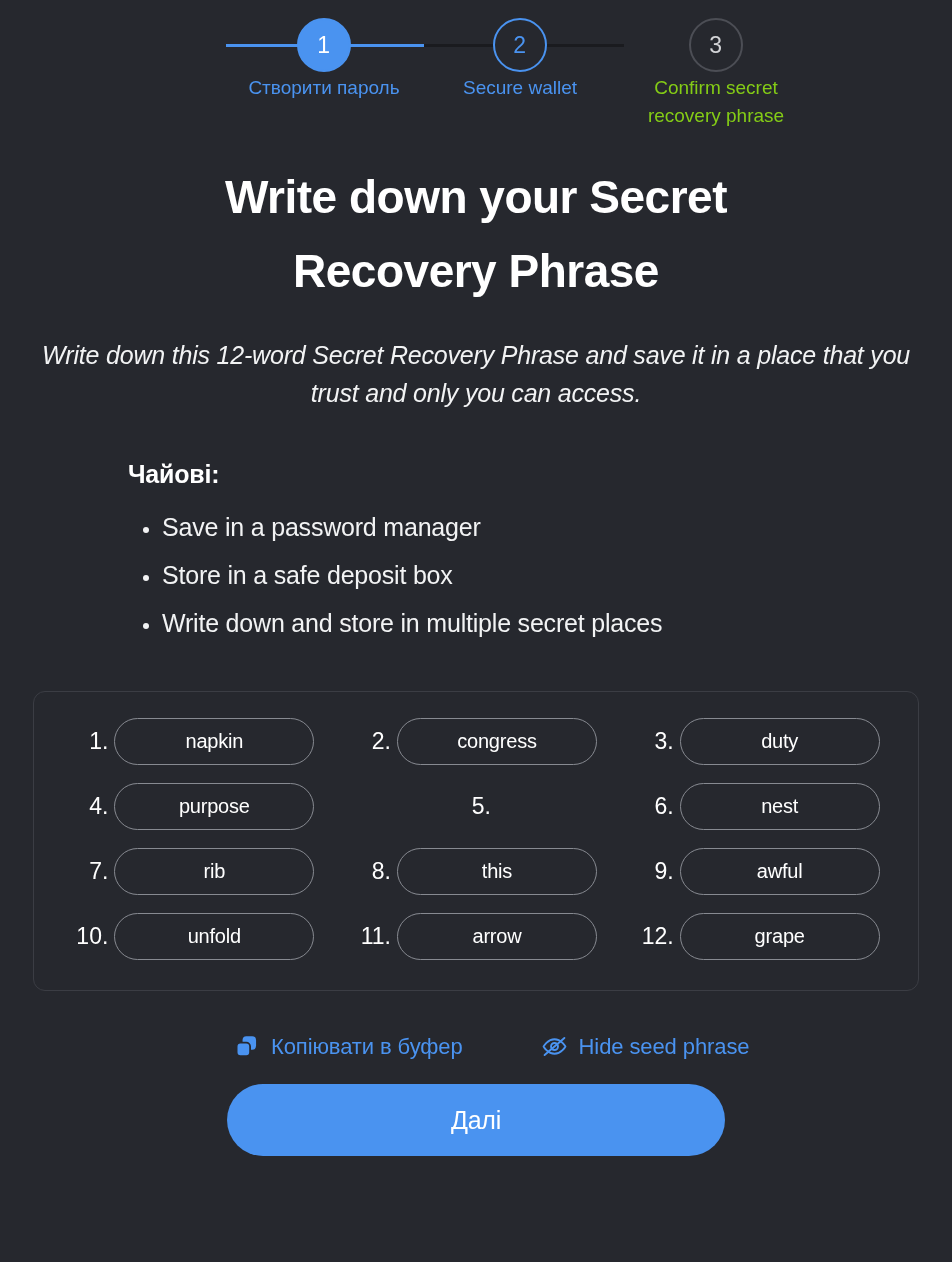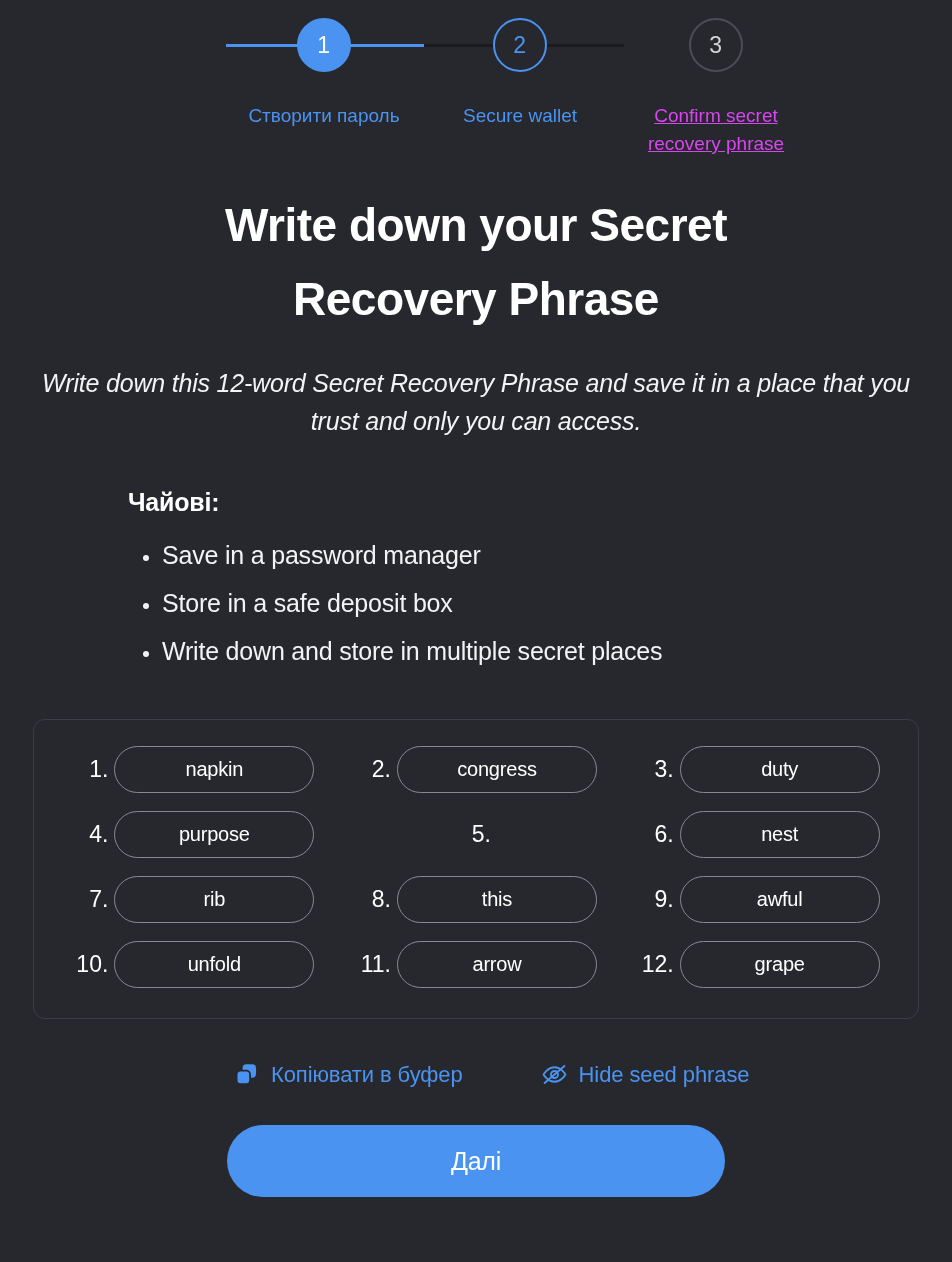--- a/index.html
+++ b/index.html
@@ -66,28 +66,28 @@
     background: #26282e;
     color: #4a93f0;
     border: 2px solid #4a93f0;
   }
   .step-circle.idle {
     background: #26282e;
     color: #d2d3d6;
     border: 2px solid #4c4e55;
   }
   .step-label {
-    margin-top: 30px;
+    margin-top: 2px;
     font-size: 19px;
     line-height: 28px;
     text-align: center;
     width: 190px;
   }
   .step-label.blue { color: #4a93f0; }
-  .step-label.grey { color: #d946ef; text-decoration: underline; }
+  .step-label.grey { color: #84cc16; }
 
   .connector {
     position: absolute;
     top: 26px;
     height: 3px;
     z-index: 1;
   }
   .connector.c1 { left: 0px;   width: 200px; background: #4a93f0; }
   .connector.c2 { left: 198px; width: 200px; background: #1a1b1f; }
 
@@ -192,21 +192,21 @@
     font-size: 22px;
     cursor: pointer;
     letter-spacing: -0.1px;
   }
   .action-hide { margin-left: 78px; }
   .action-copy { margin-left: 200px; }
   .icon { display: inline-flex; align-items: center; justify-content: center; }
 
   
   .cta-wrap {
-    margin-top: 37px;
+    margin-top: 24px;
     width: 952px;
     display: flex;
     justify-content: center;
   }
   .cta-button {
     width: 498px;
     height: 72px;
     border-radius: 36px;
     background: #4a93f0;
     color: #ffffff;

